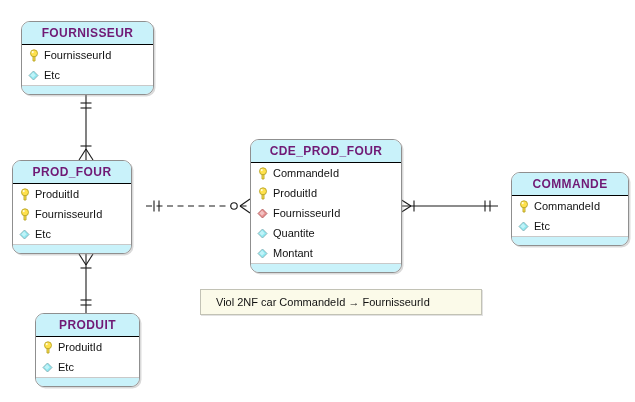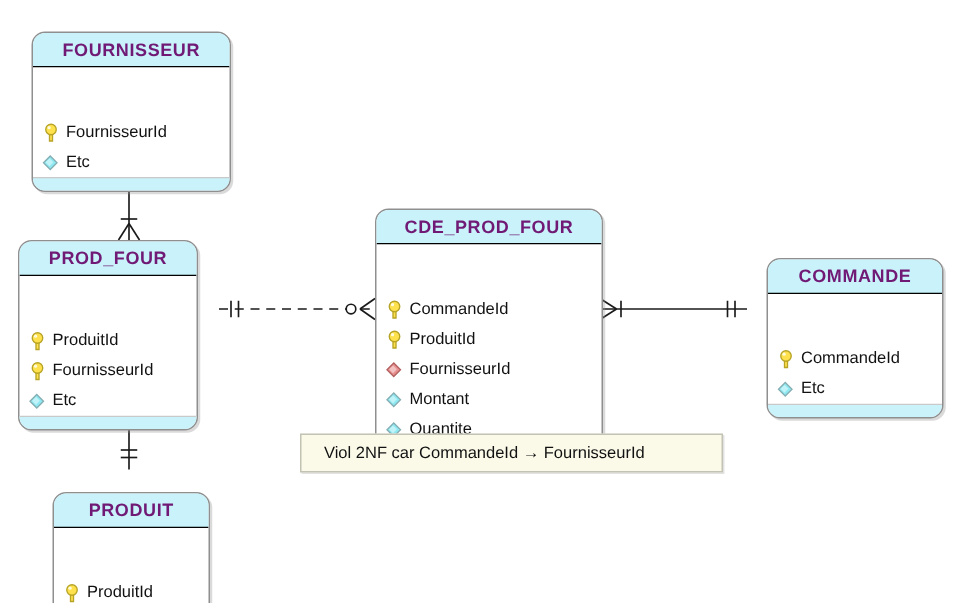--- a/index.html
+++ b/index.html
@@ -23,21 +23,21 @@
     box-shadow:1.5px 1.5px 0 rgba(150,150,150,0.35);
   }
   .entity-header{
     height:22px;line-height:22px;
     background:var(--entity-header);
     border-bottom:1px solid #000000;
     border-radius:8px 8px 0 0;
     text-align:center;font-weight:bold;font-size:12px;
     letter-spacing:0.4px;color:#701a75;
   }
-  .entity-body{padding:0;margin-top:33px;}
+  .entity-body{padding:0;}
   .entity-row{
     height:20px;display:flex;align-items:center;gap:5px;
     padding-left:6px;font-size:11px;color:#111;white-space:nowrap;
   }
   .col-icon{display:inline-flex;width:11px;justify-content:center;align-items:center;}
   .col-label{display:inline-block;}
   .entity-footer{
     height:8px;background:var(--entity-header);
     border-top:1px solid #C9C9C9;border-radius:0 0 8px 8px;
   }
@@ -140,21 +140,21 @@
               <svg width="11" height="11" viewBox="0 0 11 11">
                 <polygon points="5.5,1 10,5.5 5.5,10 1,5.5" fill="#8FE9F2" stroke="#85AEB3" stroke-width="0.9"></polygon>
                 <polygon points="5,2.6 7.6,5.2 5,7.8 2.4,5.2" fill="#FFFFFF" opacity="0.45"></polygon>
               </svg>
             </span>
             <span class="col-label">Etc</span>
           </div>
         </div>
         <div class="entity-footer"></div>
       </div>
-      <div class="entity" style="left: 35px; top: 328px; width: 103px;">
+      <div class="entity" style="left: 35px; top: 313px; width: 103px;">
         <div class="entity-header">PRODUIT</div>
         <div class="entity-body">
           <div class="entity-row">
             <span class="col-icon">
               <svg width="10" height="13" viewBox="0 0 10 13">
                 <path d="M4 7.2 h2 v4.8 h-2 z" fill="#FFE14D" stroke="#B7A325" stroke-width="0.9"></path>
                 <circle cx="5" cy="4.3" r="3.5" fill="#FFE14D" stroke="#B7A325" stroke-width="0.9"></circle>
                 <circle cx="3.7" cy="3.1" r="1.1" fill="#FFFBDD"></circle>
               </svg>
             </span>
@@ -204,30 +204,30 @@
             </span>
             <span class="col-label">FournisseurId</span>
           </div>
           <div class="entity-row">
             <span class="col-icon">
               <svg width="11" height="11" viewBox="0 0 11 11">
                 <polygon points="5.5,1 10,5.5 5.5,10 1,5.5" fill="#8FE9F2" stroke="#85AEB3" stroke-width="0.9"></polygon>
                 <polygon points="5,2.6 7.6,5.2 5,7.8 2.4,5.2" fill="#FFFFFF" opacity="0.45"></polygon>
               </svg>
             </span>
+            <span class="col-label">Quantite</span>
+          </div>
+          <div class="entity-row">
+            <span class="col-icon">
+              <svg width="11" height="11" viewBox="0 0 11 11">
+                <polygon points="5.5,1 10,5.5 5.5,10 1,5.5" fill="#8FE9F2" stroke="#85AEB3" stroke-width="0.9"></polygon>
+                <polygon points="5,2.6 7.6,5.2 5,7.8 2.4,5.2" fill="#FFFFFF" opacity="0.45"></polygon>
+              </svg>
+            </span>
             <span class="col-label">Montant</span>
-          </div>
-          <div class="entity-row">
-            <span class="col-icon">
-              <svg width="11" height="11" viewBox="0 0 11 11">
-                <polygon points="5.5,1 10,5.5 5.5,10 1,5.5" fill="#8FE9F2" stroke="#85AEB3" stroke-width="0.9"></polygon>
-                <polygon points="5,2.6 7.6,5.2 5,7.8 2.4,5.2" fill="#FFFFFF" opacity="0.45"></polygon>
-              </svg>
-            </span>
-            <span class="col-label">Quantite</span>
           </div>
         </div>
         <div class="entity-footer"></div>
       </div>
       <div class="entity" style="left: 511px; top: 172px; width: 116px;">
         <div class="entity-header">COMMANDE</div>
         <div class="entity-body">
           <div class="entity-row">
             <span class="col-icon">
               <svg width="10" height="13" viewBox="0 0 10 13">

